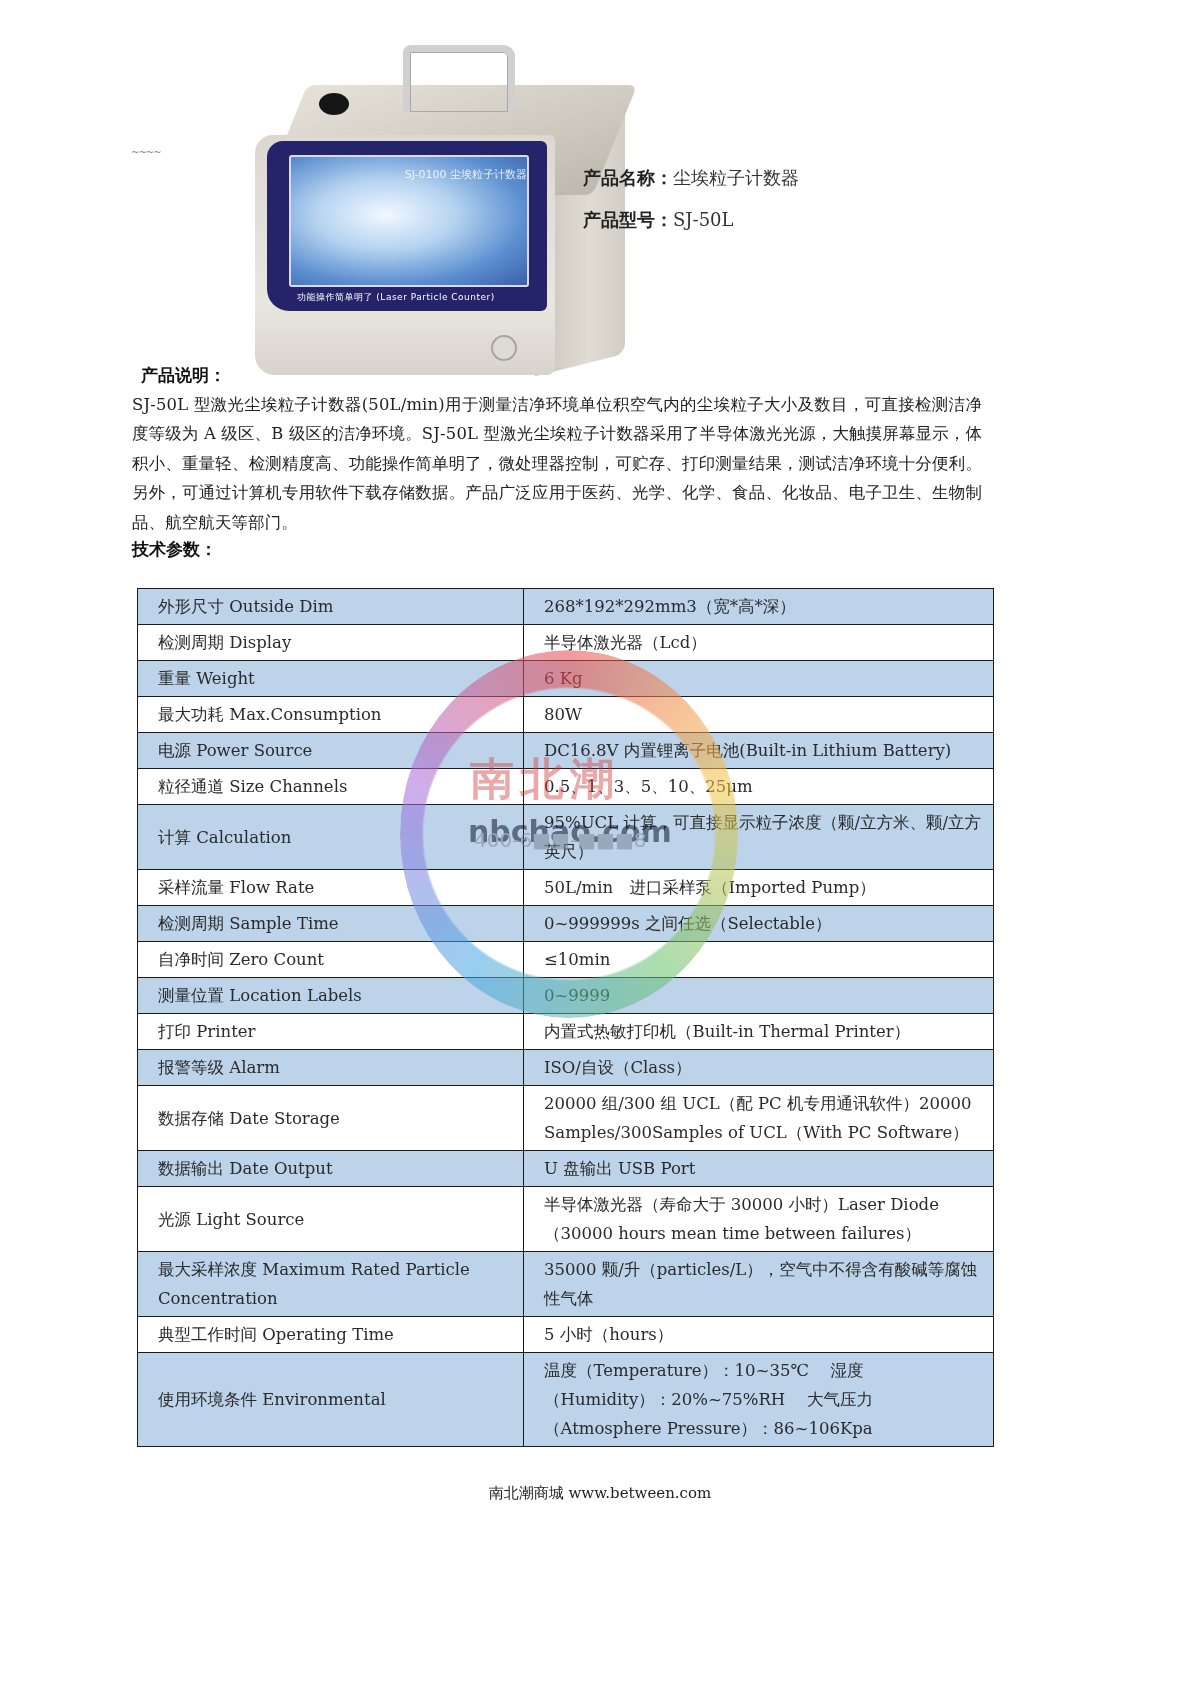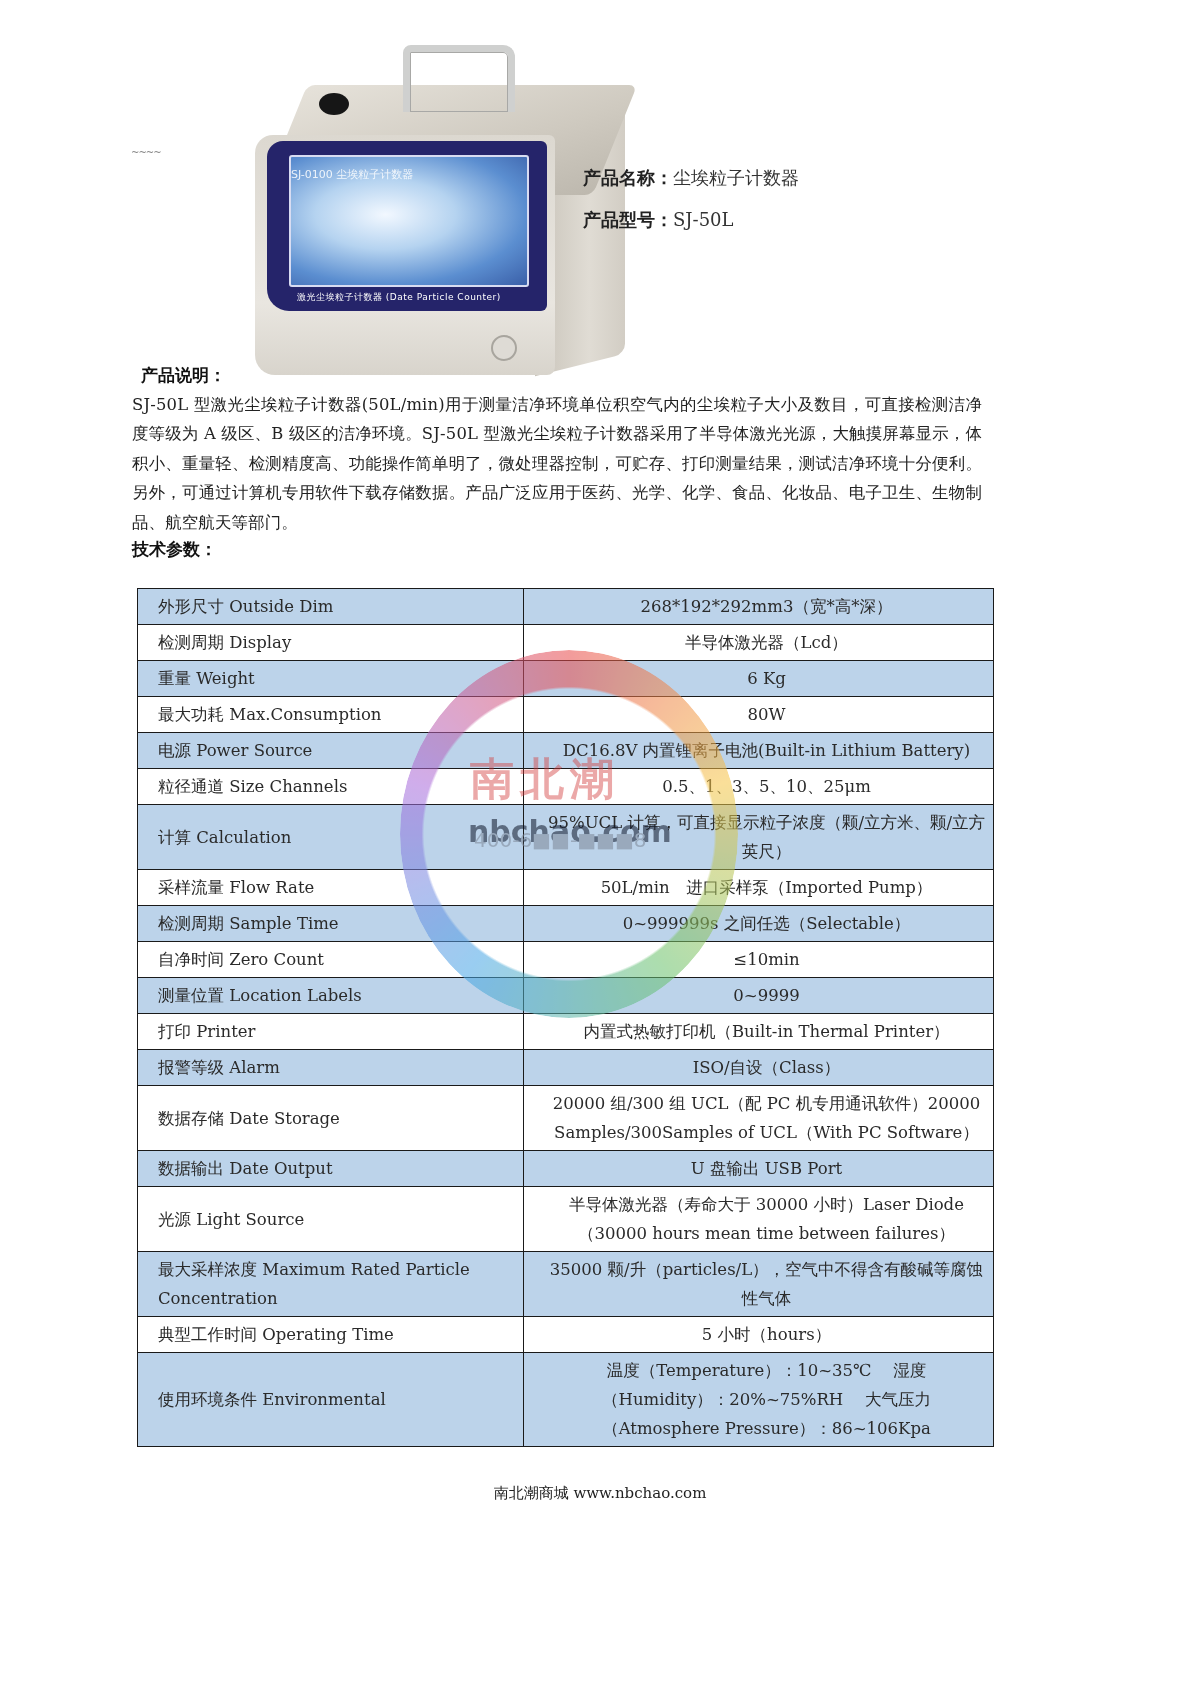--- a/index.html
+++ b/index.html
@@ -15,21 +15,21 @@
     background: linear-gradient(90deg, #c8c3b9, #e0dcd4 60%, #d2cdc4);
     border-radius: 0 14px 10px 0; transform: skewY(-14deg); }
   .device-front { position: absolute; left: 30px; top: 100px; width: 300px; height: 240px;
     background: linear-gradient(180deg, #dcd8d0, #e9e6e0 70%, #d8d4cc);
     border-radius: 18px 6px 8px 20px; }
   .bezel { position: absolute; left: 12px; top: 6px; width: 280px; height: 170px;
     background: #25246a; border-radius: 16px 6px 6px 22px; }
   .screen { position: absolute; left: 22px; top: 14px; width: 236px; height: 128px;
     border: 2px solid #d8dcf2; border-radius: 3px;
     background: radial-gradient(ellipse at 40% 45%, #f2f8ff 0%, #b5d3f0 35%, #5b8ed0 70%, #3a5fa8 100%); }
-  .screen-title { position: absolute; left: 0; right: 0; top: 10px; text-align: left;
+  .screen-title { position: absolute; left: 0; right: 0; top: 10px; text-align: right;
     color: #ffffff; font-size: 11px; opacity: .85; font-family: "DejaVu Sans", sans-serif; }
   .bezel-caption { position: absolute; left: 30px; top: 150px; color: #fff; font-size: 9px;
     font-family: "DejaVu Sans", sans-serif; letter-spacing: .5px; }
   .handle { position: absolute; left: 178px; top: 10px; width: 98px; height: 60px;
     border: 7px solid #cfd0cf; border-bottom: none; border-radius: 8px 12px 0 0;
     background: transparent; box-shadow: inset 0 0 0 1px #a8a8a6; }
   .inlet { position: absolute; left: 94px; top: 58px; width: 30px; height: 22px;
     background: #161616; border-radius: 50%; }
   .power-btn { position: absolute; left: 236px; top: 200px; width: 22px; height: 22px;
     border-radius: 50%; border: 2px solid #a8a59e; background: #dedbd5; }
@@ -46,21 +46,21 @@
     font-family: "DejaVu Sans", sans-serif; color: #111; }
   .desc { position: absolute; left: 132px; top: 390px; width: 850px; font-size: 16.4px;
     line-height: 29.4px; color: #222; text-align: justify; letter-spacing: 0.2px; }
 
   
   .spec-wrap { position: absolute; left: 121px; top: 588px; width: 856px; margin-left: 16px; }
   table.spec { border-collapse: collapse; width: 856px; table-layout: fixed;
     font-size: 16.5px; color: #2a2a2a; }
   table.spec td { border: 1.6px solid #1a1a1a; padding: 3px 20px; vertical-align: middle;
     line-height: 29px; }
-  table.spec td.v { padding-left: 20px; padding-right: 4px; text-align: center; }
+  table.spec td.v { padding-left: 20px; padding-right: 4px; }
   table.spec col.c1 { width: 386px; }
   table.spec col.c2 { width: 470px; }
   tr.shade td { background: #bcd3ea; }
   tr.plain td { background: #ffffff; }
 
   
   .watermark { position: absolute; left: 390px; top: 630px; width: 300px; height: 340px;
     pointer-events: none; opacity: .55; }
   .wm-ring { position: absolute; left: 10px; top: 20px; width: 270px; height: 300px; border-radius: 50%;
     border: 34px solid transparent;
@@ -84,21 +84,21 @@
 <div class="photo">
   <div class="device-side"></div>
   <div class="device-top"></div>
   <div class="handle"></div>
   <div class="inlet"></div>
   <div class="device-front">
     <div class="bezel">
       <div class="screen">
         <div class="screen-title">SJ-0100 尘埃粒子计数器</div>
       </div>
-      <div class="bezel-caption">激光尘埃粒子计数器 (Date Particle Counter)</div>
+      <div class="bezel-caption">功能操作简单明了 (Laser Particle Counter)</div>
     </div>
     <div class="power-btn"></div>
   </div>
 </div>
 
 <div class="info">
   <div>
     <span class="lbl">产品名称：</span><span class="val">尘埃粒子计数器</span>
   </div>
   <div>
@@ -198,13 +198,13 @@
   </table>
 </div>
 
 <div class="watermark">
   <div class="wm-ring"></div>
   <div class="wm-cn">南北潮</div>
   <div class="wm-en">nbchao.com</div>
   <div class="wm-tel">400-6■■-■■■8</div>
 </div>
 
-<div class="footer">南北潮商城  www.nbchao.com</div>
+<div class="footer">南北潮商城  www.between.com</div>
 
 </body></html>

